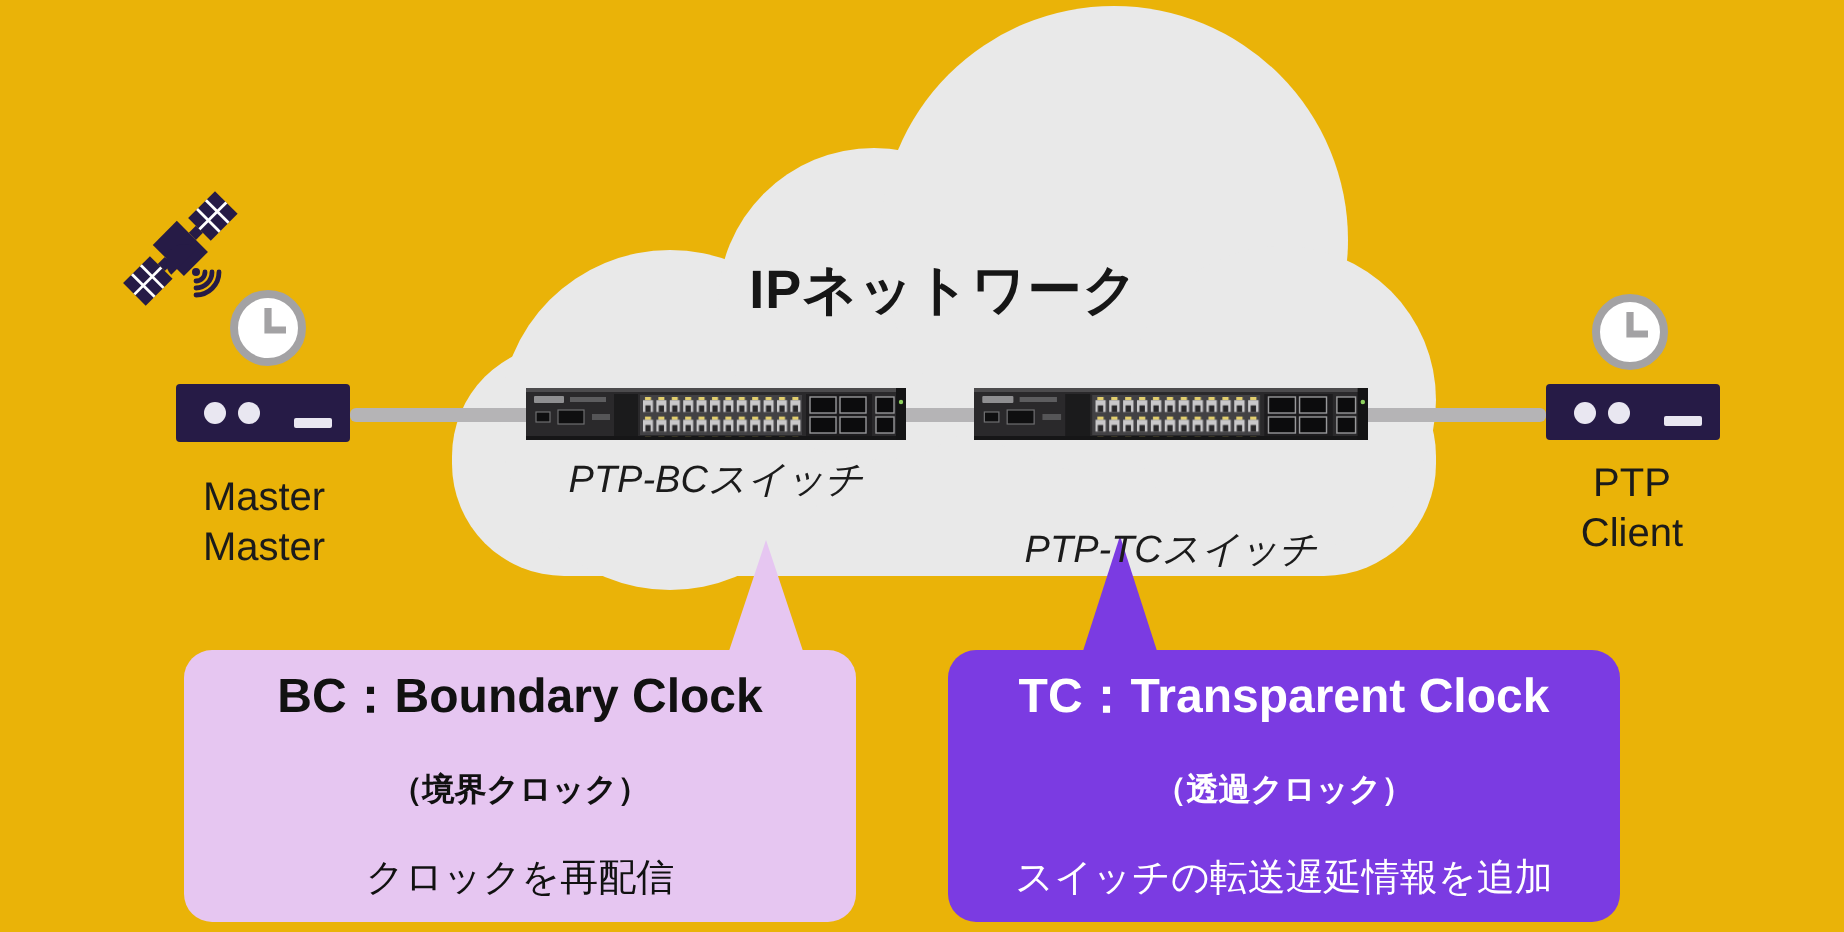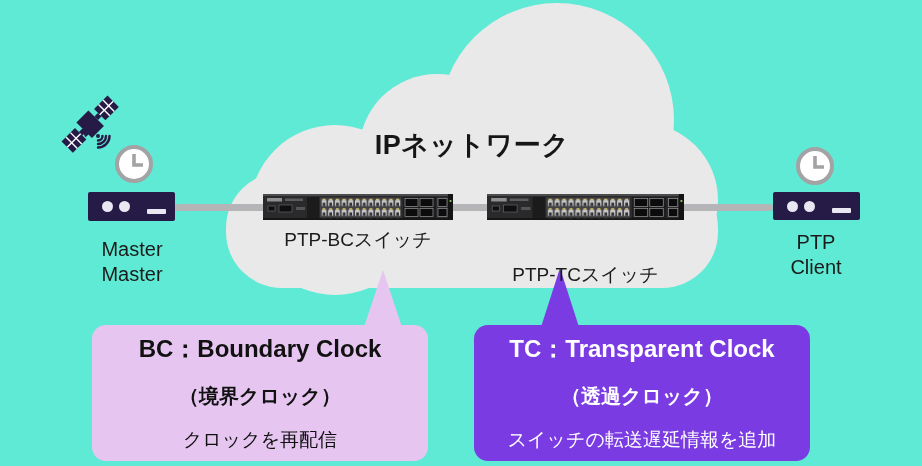--- a/index.html
+++ b/index.html
@@ -1,17 +1,17 @@
 <!DOCTYPE html>
 <html><head>
 <meta charset="utf-8">
 <style>
   html,body{margin:0;padding:0;background:#ffffff;}
   .stage{
-    position:relative;width:922px;height:466px;overflow:hidden;background:#5eead4;
+    position:relative;width:922px;height:466px;overflow:hidden;background:#eab308;
     font-family:"Liberation Sans","DejaVu Sans",sans-serif;color:#1b1b1b;
   }
   .abs{position:absolute;}
   
   .cloud-svg{left:0;top:0;width:922px;height:466px;z-index:0;}
   .net-title{left:312px;top:127px;width:320px;text-align:center;
     font-size:27px;font-weight:700;color:#161616;z-index:2;letter-spacing:.5px;}
   
   .link-line{left:175px;top:204px;width:598px;height:7px;background:#b5b4b6;border-radius:3px;z-index:1;}
   
@@ -31,30 +31,30 @@
   .device .dot1{left:14px;} .device .dot2{left:31px;}
   .device .dash{position:absolute;right:9px;bottom:7px;width:19px;height:5px;background:#e9e7f1;border-radius:1px;}
   
   .switch{z-index:2;}
   .switch-bc{left:263px;top:193px;}
   .switch-tc{left:487px;top:193px;}
   
   .dev-label{text-align:center;font-size:20px;line-height:25px;z-index:2;color:#1b1b1b;}
   .label-gm{left:82px;top:237px;width:100px;}
   .label-client{left:768px;top:230px;width:96px;}
-  .sw-label{text-align:center;font-size:19px;z-index:2;color:#1b1b1b;}
+  .sw-label{text-align:center;font-size:19px;z-index:2;color:#1b1b1b;font-style:italic;}
   .label-sw-bc{left:263px;top:227px;width:190px;}
   .label-sw-tc{left:487px;top:227px;width:197px;margin-top:35px;}
   
   .callout{width:336px;height:136px;border-radius:14px;z-index:3;
     display:flex;flex-direction:column;align-items:center;justify-content:center;gap:17px;text-align:center;}
   .callout-bc{left:92px;top:325px;background:#e6c6f1;color:#111111;}
   .callout-tc{left:474px;top:325px;background:#7b3be2;color:#ffffff;}
   .callout .c-title{font-size:24px;font-weight:700;line-height:32px;}
-  .callout .c-sub{font-size:20px;font-weight:700;line-height:28px;font-family:Liberation Serif, serif;}
+  .callout .c-sub{font-size:16px;font-weight:700;line-height:28px;font-family:Liberation Serif, serif;}
   .callout .c-desc{font-size:19px;font-weight:400;line-height:26px;}
 </style>
 </head>
 <body>
 
 <div class="stage">
 
   <svg class="abs cloud-svg" viewBox="0 0 922 466" xmlns="http://www.w3.org/2000/svg">
     <g fill="#e9e9e9">
       <rect x="226" y="172" width="492" height="116" rx="56"></rect>

